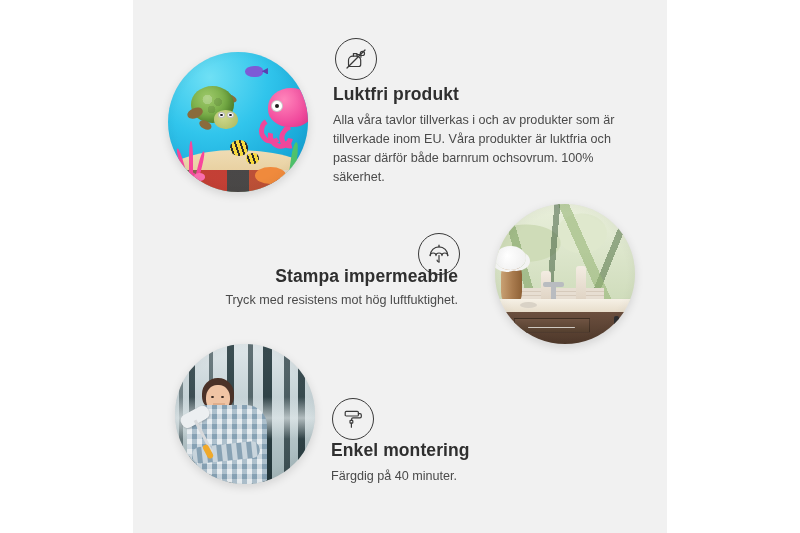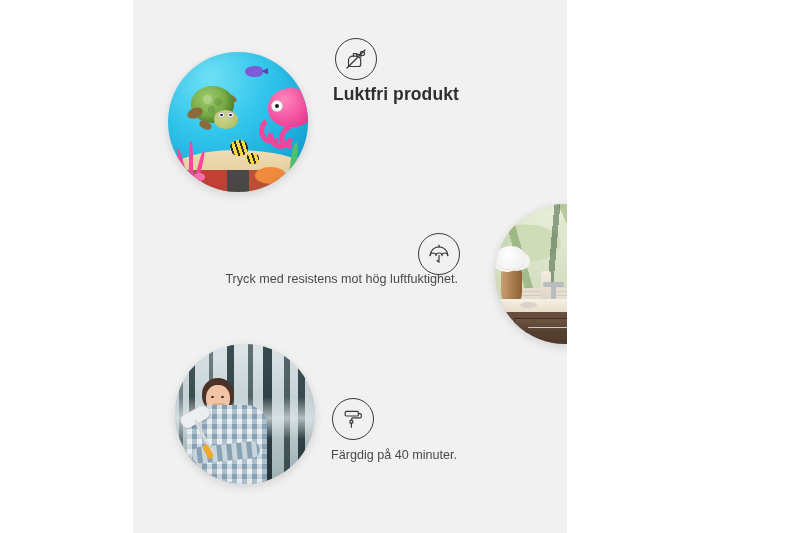--- a/index.html
+++ b/index.html
@@ -17,21 +17,21 @@
     width: 800px;
     height: 533px;
     background: #ffffff;
   }
 
   
   .panel {
     position: absolute;
     left: 133px;
     top: 0;
-    width: 434px;
+    width: 534px;
     height: 533px;
     background: #f1f1f1;
     overflow: hidden;
   }
 
   
   .feature { position: absolute; }
 
   
   .photo {
@@ -396,20 +396,21 @@
           <path d="M7.5 20.5h8.2a2 2 0 0 0 2-2v-4.2a4.2 4.2 0 0 0-4.2-4.2H9.7A4.2 4.2 0 0 0 5.5 14.3v4.2a2 2 0 0 0 2 2z"></path>
           <path d="M10.4 10.1V7.6h3.6v2.5"></path>
           <path d="M14 8.6h2.4a1.5 1.5 0 0 1 1.5 1.5v1.2"></path>
           <circle cx="19.4" cy="7.4" r="2.1"></circle>
           <line x1="4" y1="22" x2="22" y2="4"></line>
         </svg>
       </div>
 
       <div class="txt align-left" style="left:200px; top:84px; width:300px;">
         <div class="title">Luktfri produkt</div>
+        <div class="desc" style="margin-top:6px;">Alla våra tavlor tillverkas i och av produkter som är tillverkade inom EU. Våra produkter är luktfria och passar därför både barnrum ochsovrum. 100% säkerhet.</div>
       </div>
     </div>
 
     <div class="feature">
 
       <div class="photo" style="left:362px; top:204px; width:140px; height:140px;">
         <div class="inner">
           <div class="bath-wall"></div>
           <div class="bath-backsplash"></div>
           <div class="bath-bottle b1"></div>
@@ -431,20 +432,21 @@
         <svg width="26" height="26" viewBox="0 0 26 26" fill="none" stroke="#3a3a3a" stroke-width="1.2" stroke-linecap="round" stroke-linejoin="round">
           <path d="M4.2 14.6a8.8 8.8 0 0 1 17.6 0"></path>
           <path d="M4.2 14.6c0-1.5 1.5-2.6 2.9-2.6s2.9 1.1 2.9 2.6c0-1.5 1.5-2.6 3-2.6s3 1.1 3 2.6c0-1.5 1.4-2.6 2.8-2.6s2.9 1.1 2.9 2.6"></path>
           <line x1="13" y1="14.6" x2="13" y2="21"></line>
           <path d="M13 21a1.9 1.9 0 0 1-1.9-1.9"></path>
           <line x1="13" y1="5.8" x2="13" y2="4.2"></line>
         </svg>
       </div>
 
       <div class="txt align-right" style="left:55px; top:266px; width:270px;">
+        <div class="title">Stampa impermeabile</div>
         <div class="desc" style="margin-top:4px;">Tryck med resistens mot hög luftfuktighet.</div>
       </div>
     </div>
 
     <div class="feature">
 
       <div class="photo" style="left:42px; top:344px; width:140px; height:140px;">
         <div class="inner">
           <div class="forest-bg">
             <div class="tree t8"></div>
@@ -478,18 +480,19 @@
       <div class="icon-circle" style="left:199px; top:398px;">
         <svg width="26" height="26" viewBox="0 0 26 26" fill="none" stroke="#3a3a3a" stroke-width="1.2" stroke-linecap="round" stroke-linejoin="round">
           <rect x="5.2" y="5.4" width="13.2" height="4.6" rx="1.1"></rect>
           <path d="M18.4 7.7h1.6a1.3 1.3 0 0 1 1.3 1.3v1.6a1.3 1.3 0 0 1-1.3 1.3h-7.1a1.3 1.3 0 0 0-1.3 1.3v1.1"></path>
           <rect x="10" y="14.3" width="2.8" height="2.9" rx=".6"></rect>
           <line x1="11.4" y1="17.2" x2="11.4" y2="21.2"></line>
         </svg>
       </div>
 
       <div class="txt align-left" style="left:198px; top:440px; width:280px;">
+        <div class="title">Enkel montering</div>
         <div class="desc" style="margin-top:6px;">Färgdig på 40 minuter.</div>
       </div>
     </div>
 
   </div>
 </div>
 
 </body></html>

